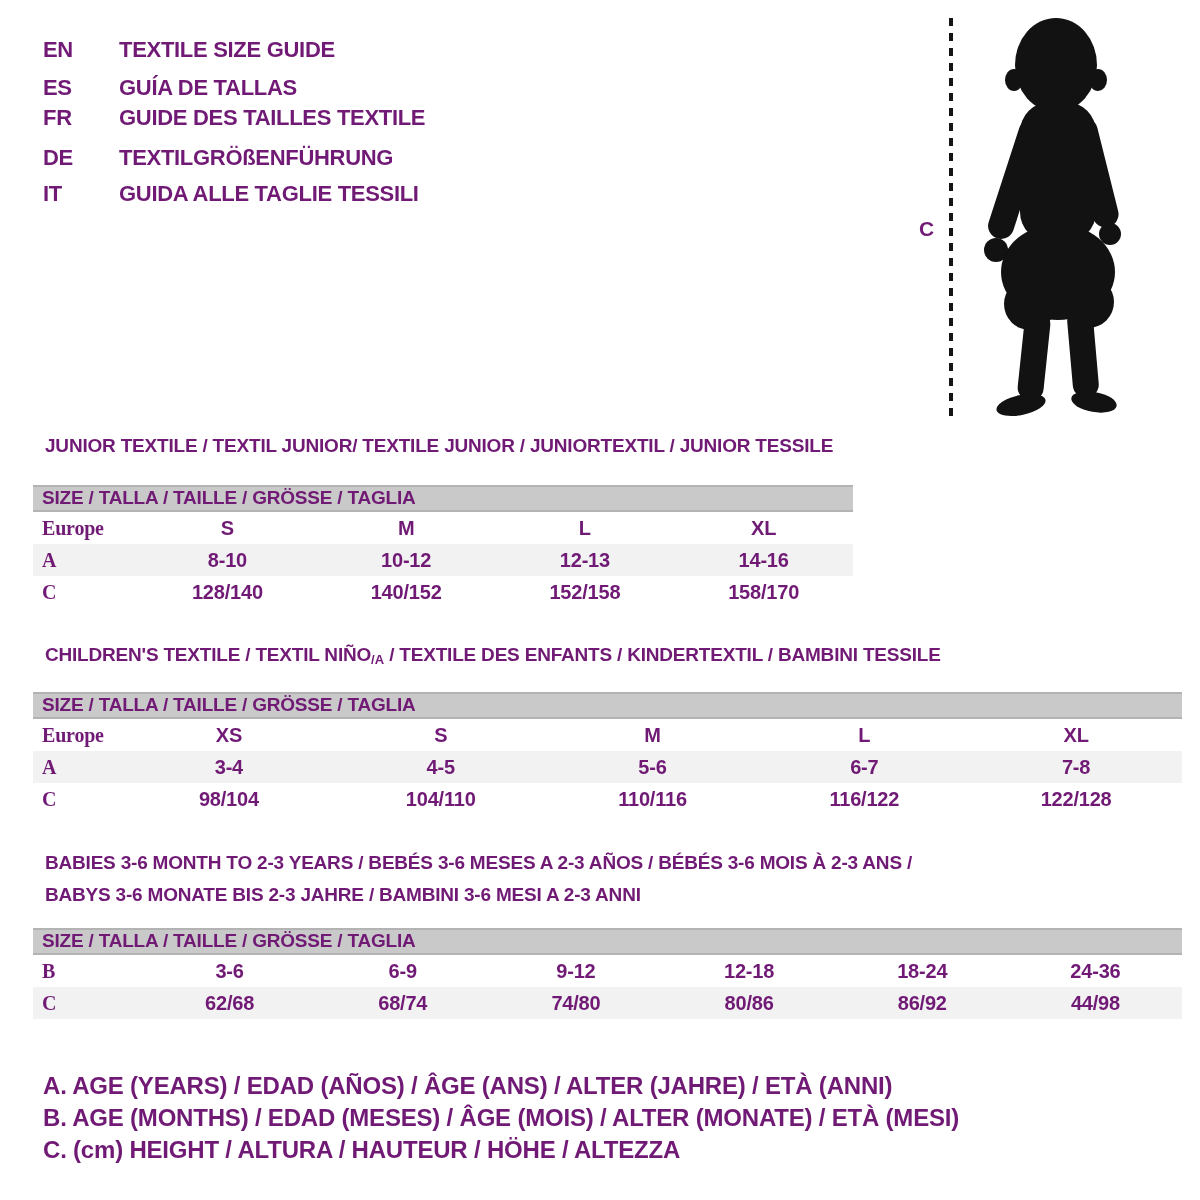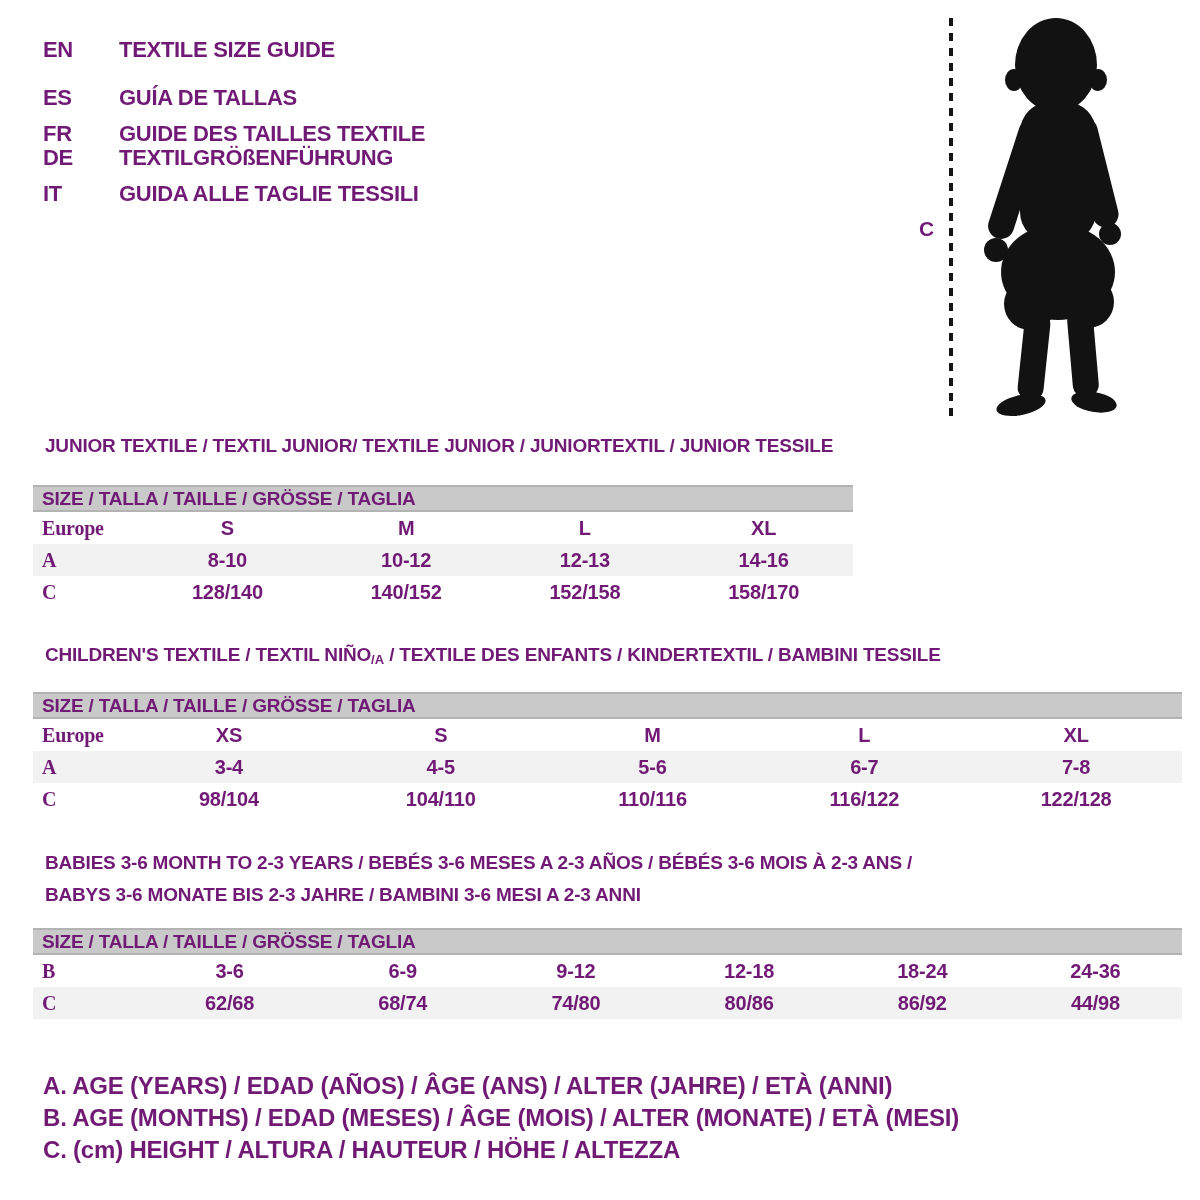--- a/index.html
+++ b/index.html
@@ -21,21 +21,21 @@
   .measure-label { position:absolute; left:919px; top:217px; font-size:21px; }
   .silhouette { position:absolute; left:968px; top:14px; width:180px; height:406px; }
   
   .section-title { position:absolute; left:45px; font-size:19px; letter-spacing:-0.2px; line-height:32px; white-space:nowrap; }
   .sub-a { font-size:13px; position:relative; top:3px; letter-spacing:0; }
   
   .size-table { position:absolute; left:33px; }
   .size-bar {
     height:27px; background:#c9c9c9;
     border-top:2px solid #b3b3b3; border-bottom:2px solid #b3b3b3;
-    box-sizing:border-box; display:flex; align-items:center;
+    box-sizing:border-box; display:flex; align-items:flex-start;
     padding-left:9px; font-size:19px; letter-spacing:-0.2px;
   }
   .trow { display:flex; align-items:center; height:32px; font-size:20px; letter-spacing:-0.2px; }
   .trow.shaded { background:#f2f2f2; }
   .tlabel { box-sizing:border-box; padding-left:9px; flex:0 0 auto;font-family:Liberation Serif, serif; }
   .junior .tlabel { width:105px; }
   .children .tlabel { width:90px; }
   .babies .tlabel { width:110px; }
   .tcell { flex:1 1 0; text-align:center; }
   
@@ -43,25 +43,25 @@
 </style>
 </head>
 <body>
 
 <div class="page">
 
   <div class="lang-row" style="top:38px">
     <span class="lang-code">EN</span>
     <span class="lang-label">TEXTILE SIZE GUIDE</span>
   </div>
-  <div class="lang-row" style="top:86px">
+  <div class="lang-row" style="top:76px">
     <span class="lang-code">ES</span>
     <span class="lang-label">GUÍA DE TALLAS</span>
   </div>
-  <div class="lang-row" style="top:122px">
+  <div class="lang-row" style="top:106px">
     <span class="lang-code">FR</span>
     <span class="lang-label">GUIDE DES TAILLES TEXTILE</span>
   </div>
   <div class="lang-row" style="top:146px">
     <span class="lang-code">DE</span>
     <span class="lang-label">TEXTILGRÖßENFÜHRUNG</span>
   </div>
   <div class="lang-row" style="top:182px">
     <span class="lang-code">IT</span>
     <span class="lang-label">GUIDA ALLE TAGLIE TESSILI</span>

